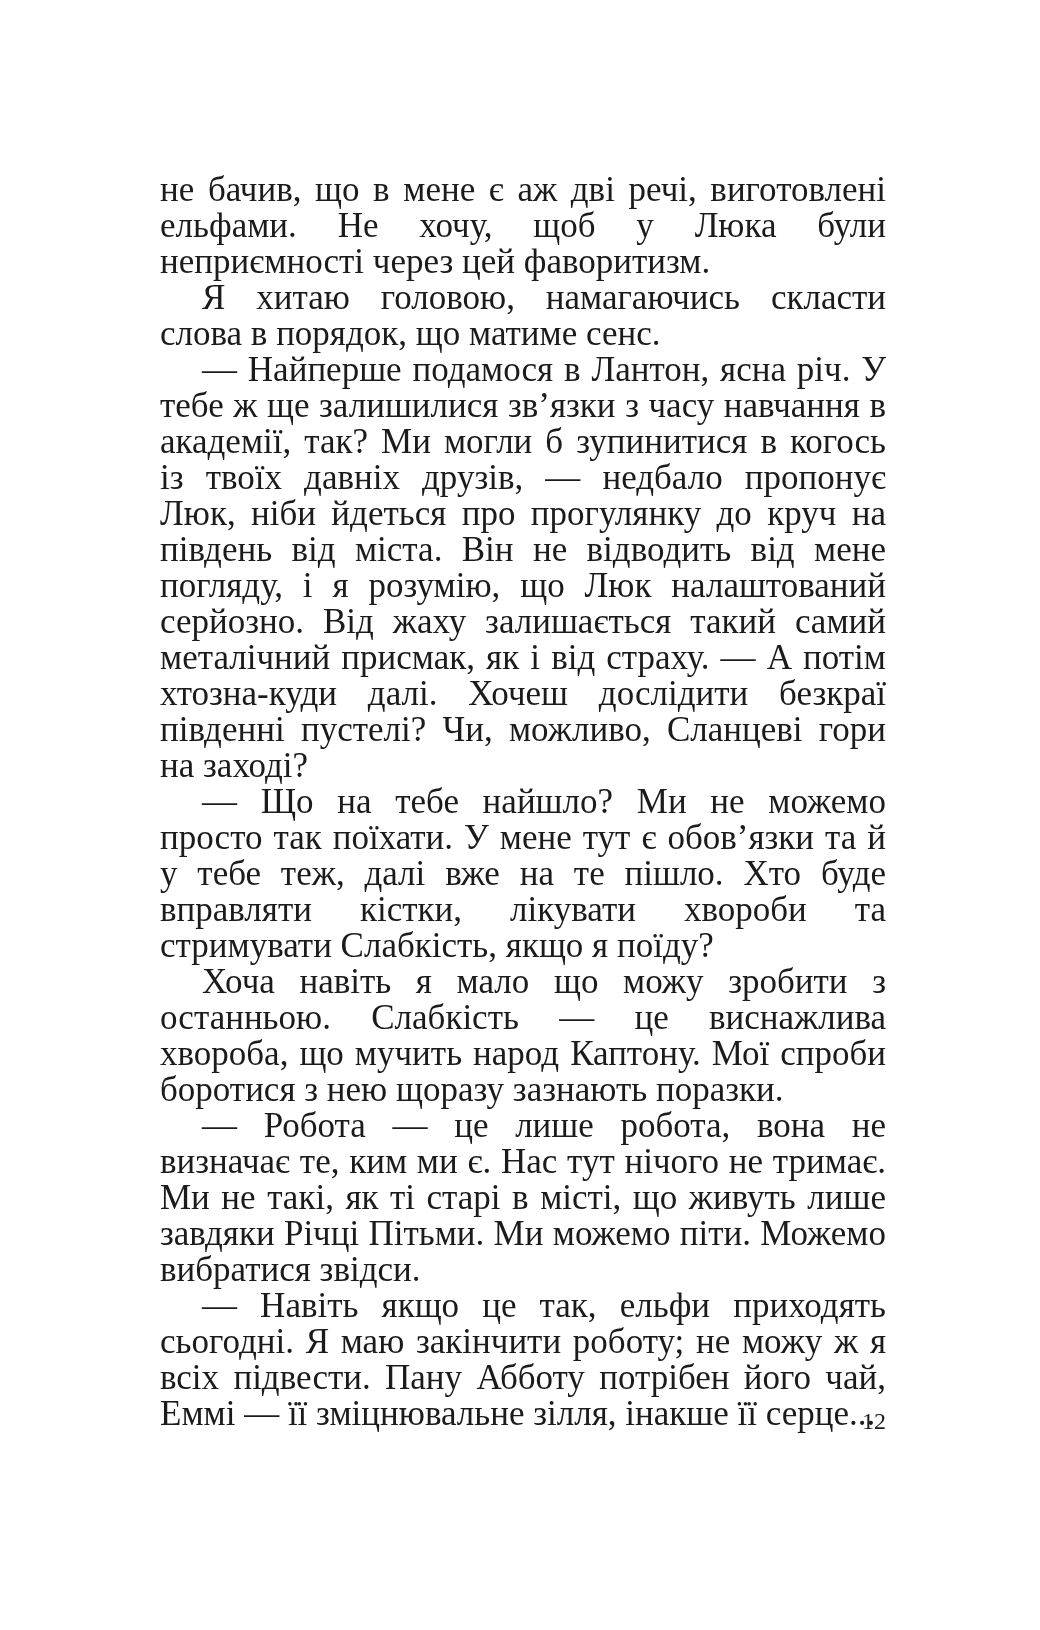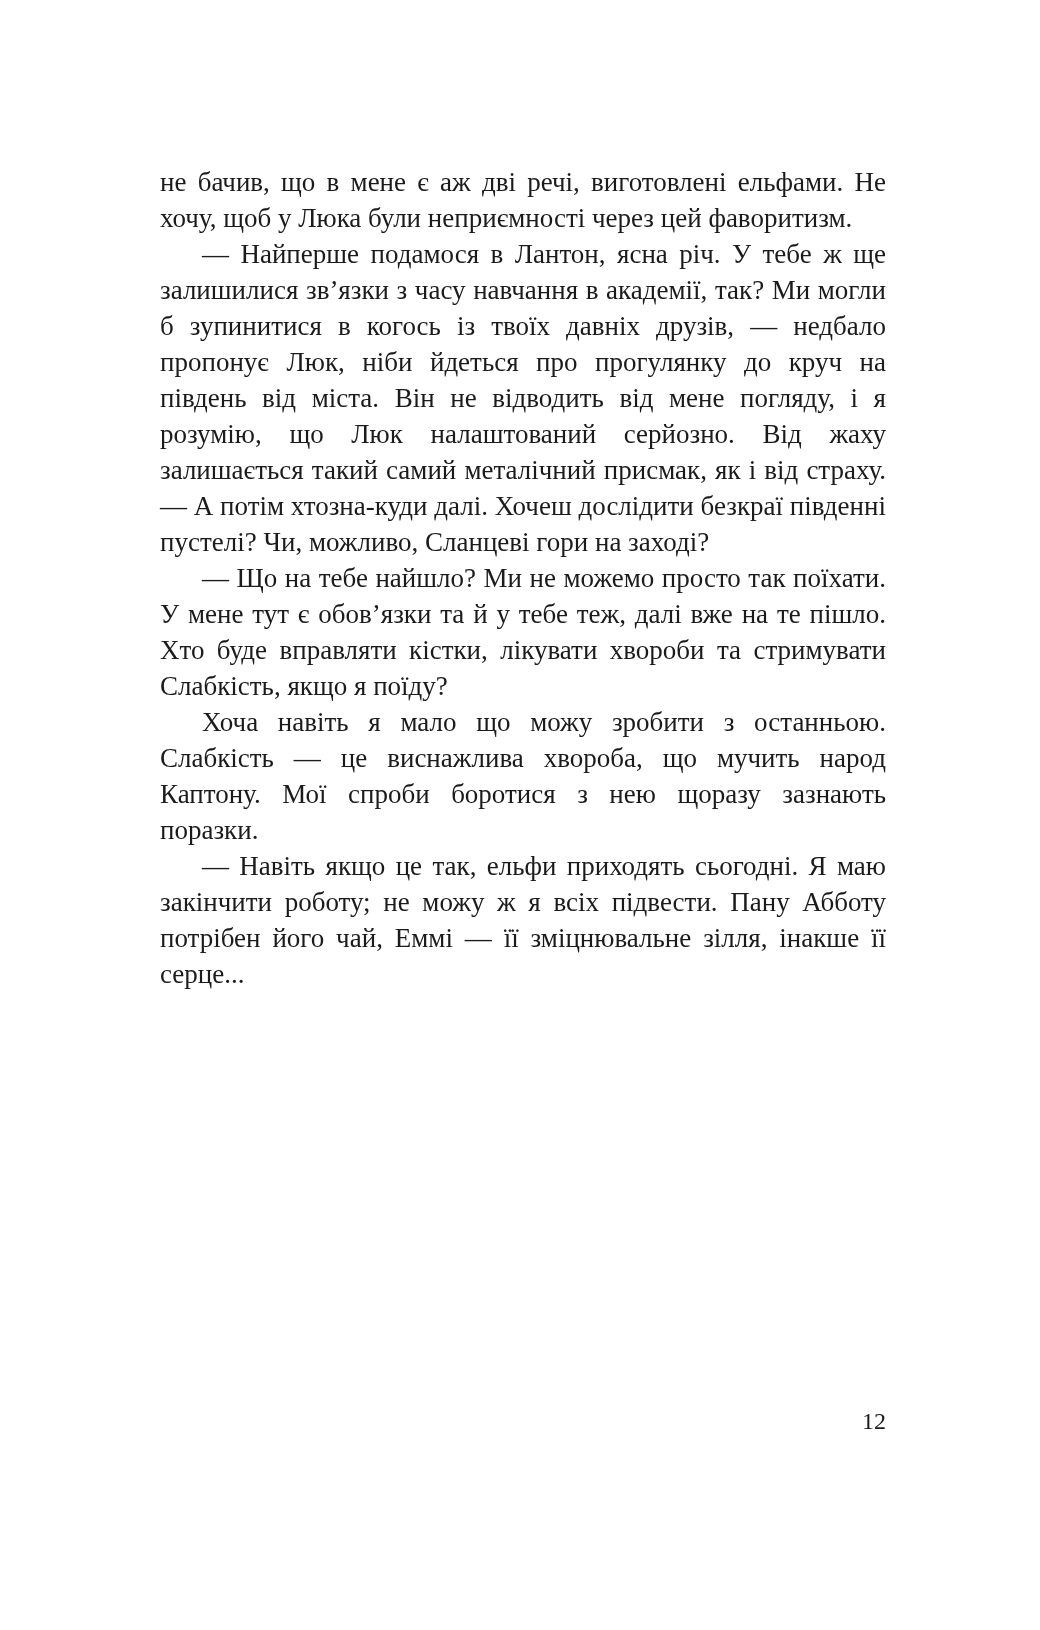--- a/index.html
+++ b/index.html
@@ -12,23 +12,23 @@
     width: 1040px;
     height: 1630px;
     background: #ffffff;
     overflow: hidden;
     font-family: "Liberation Serif", "DejaVu Serif", serif;
     color: #1b1b1b;
   }
   .page-text {
     position: absolute;
     left: 160px;
-    top: 164px;
+    top: 172px;
     width: 726px;
-    font-size: 27px;
+    font-size: 35px;
     line-height: 36px;
     text-align: justify;
   }
   .page-text p {
     margin: 0;
     padding: 0;
   }
   .page-text p.indent {
     text-indent: 42px;
   }
@@ -43,19 +43,21 @@
     font-size: 24px;
     color: #1b1b1b;
   }
 </style>
 </head>
 <body>
 
 <div class="page">
   <div class="page-text">
       <p class=""><span>не бачив, що в мене є аж дві речі, виготовлені ельфами. Не хочу, щоб у Люка були неприємності через цей фаворитизм.</span></p>
+      <p class="indent"><span>Я хитаю головою, намагаючись скласти слова в порядок, що матиме сенс.</span></p>
       <p class="indent"><span>— Найперше подамося в Лантон, ясна річ. У тебе ж ще залишилися зв’язки з часу навчання в академії, так? Ми могли б зупинитися в когось із твоїх давніх друзів, — недбало пропонує Люк, ніби йдеться про прогулянку до круч на південь від міста. Він не відводить від мене погляду, і я розумію, що Люк налаштований серйозно. Від жаху залишається такий самий металічний присмак, як і від страху. — А потім хтозна-куди далі. Хочеш дослідити безкраї південні пустелі? Чи, можливо, Сланцеві гори на заході?</span></p>
       <p class="indent"><span>— Що на тебе найшло? Ми не можемо просто так поїхати. У мене тут є обов’язки та й у тебе теж, далі вже на те пішло. Хто буде вправляти кістки, лікувати хвороби та стримувати Слабкість, якщо я поїду?</span></p>
       <p class="indent"><span class="italic">Хоча навіть я мало що можу зробити з останньою.</span><span> Слабкість — це виснажлива хвороба, що мучить народ Каптону. Мої спроби боротися з нею щоразу зазнають поразки.</span></p>
+      <p class="indent"><span>— Робота — це лише робота, вона не визначає те, ким ми є. Нас тут нічого не тримає. Ми не такі, як ті старі в місті, що живуть лише завдяки Річці Пітьми. Ми можемо піти. Можемо вибратися звідси.</span></p>
       <p class="indent"><span>— Навіть якщо це так, ельфи приходять сьогодні. Я маю закінчити роботу; не можу ж я всіх підвести. Пану Абботу потрібен його чай, Еммі — її зміцнювальне зілля, інакше її серце...</span></p>
     </div>
   <div class="page-number">12</div>
 </div>
 
 </body></html>

